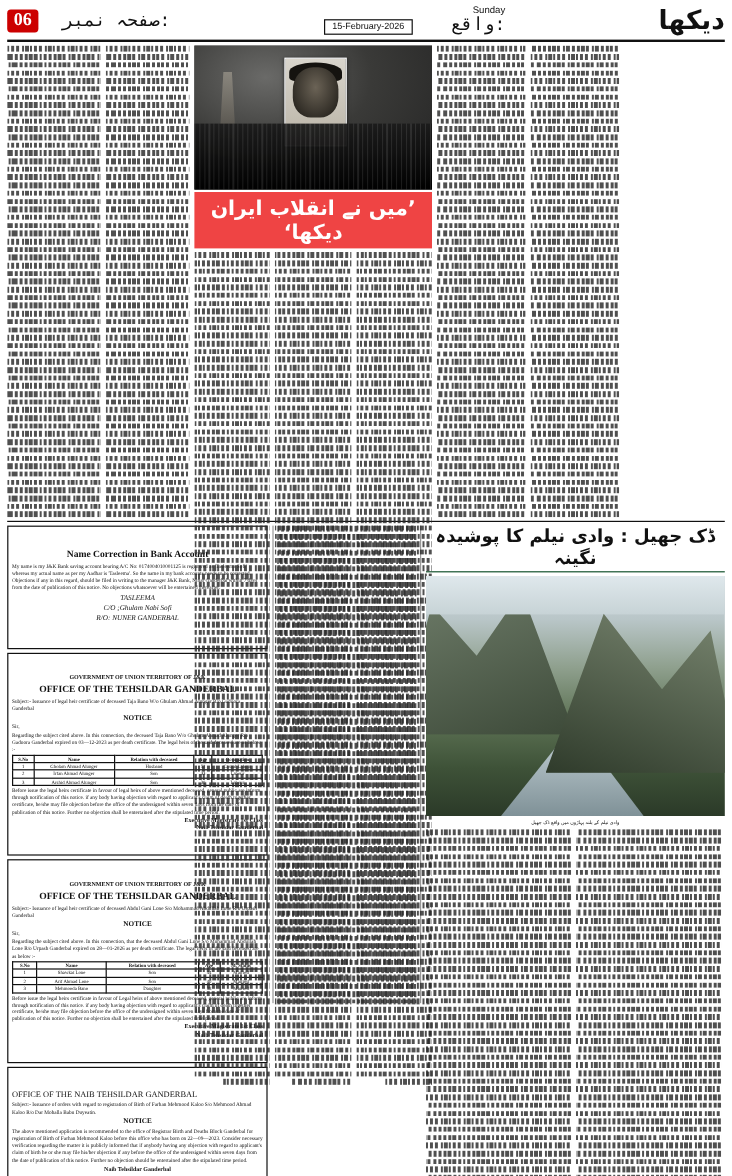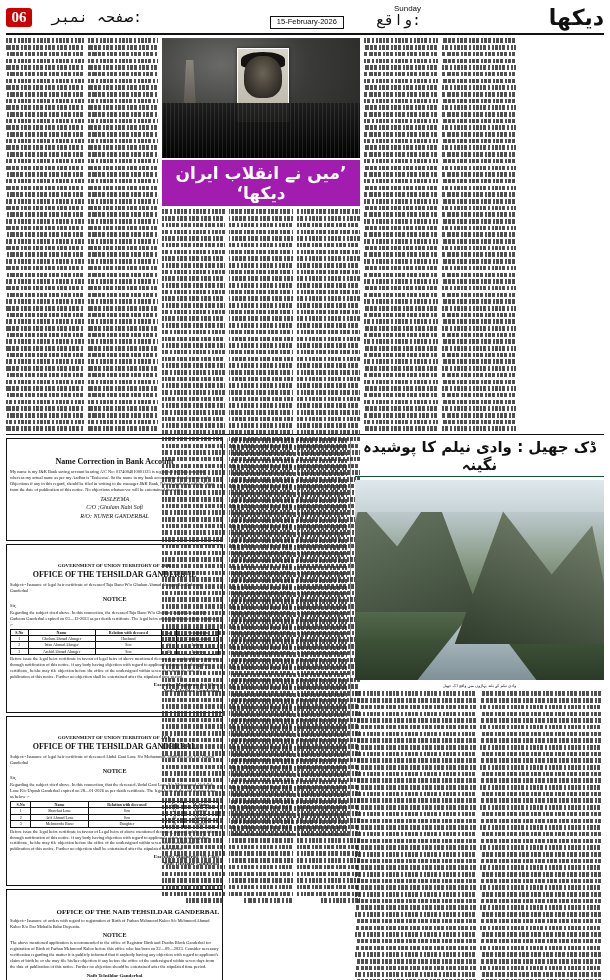--- a/index.html
+++ b/index.html
@@ -72,42 +72,42 @@
     background:#15130f; border-radius:50% 50% 20% 20%;
   }
   .tower {
     position:absolute; left:8%; top:18%; width:12%; height:46%;
     background:linear-gradient(#9a958a,#55514a);
     clip-path:polygon(35% 0,65% 0,78% 100%,22% 100%);
     opacity:.75;
   }
 
   .headline-band {
-    background:#a21caf; color:#fff; text-align:center;
+    background:#ef4444; color:#fff; text-align:center;
     font-family:"DejaVu Sans", sans-serif; font-weight:bold;
     padding:3px 2px; margin-top:2px;
     font-size:17px; direction:rtl;
   }
 
   
   .bot-sec { display:flex; gap:4px; margin-top:3px; height:398px; }
 
   
   .notice {
     border:1px solid #111; padding:18px 3px; margin-bottom:3px;
     font-family:"Liberation Serif", serif; font-size:4.6px; line-height:1.35;
   }
   .notice h3 {
     margin:0 0 1px 0; text-align:center; font-size:8px; font-weight:bold;
   }
   .notice h4 {
     margin:0; text-align:center; font-size:5px; font-weight:bold;
   }
   .notice h5 {
-    margin:0; text-align:right; font-size:7px; font-weight:bold;
+    margin:0; text-align:left; font-size:7px; font-weight:normal;
   }
   .notice .sub { font-size:4.4px; margin:1px 0; }
   .notice .ctr { text-align:center; }
   .notice .big { font-size:6px; font-weight:bold; }
   .notice table {
     width:100%; border-collapse:collapse; font-size:4px; margin:1px 0;
   }
   .notice td, .notice th {
     border:1px solid #111; padding:0 1px; text-align:center; font-weight:normal;
   }

